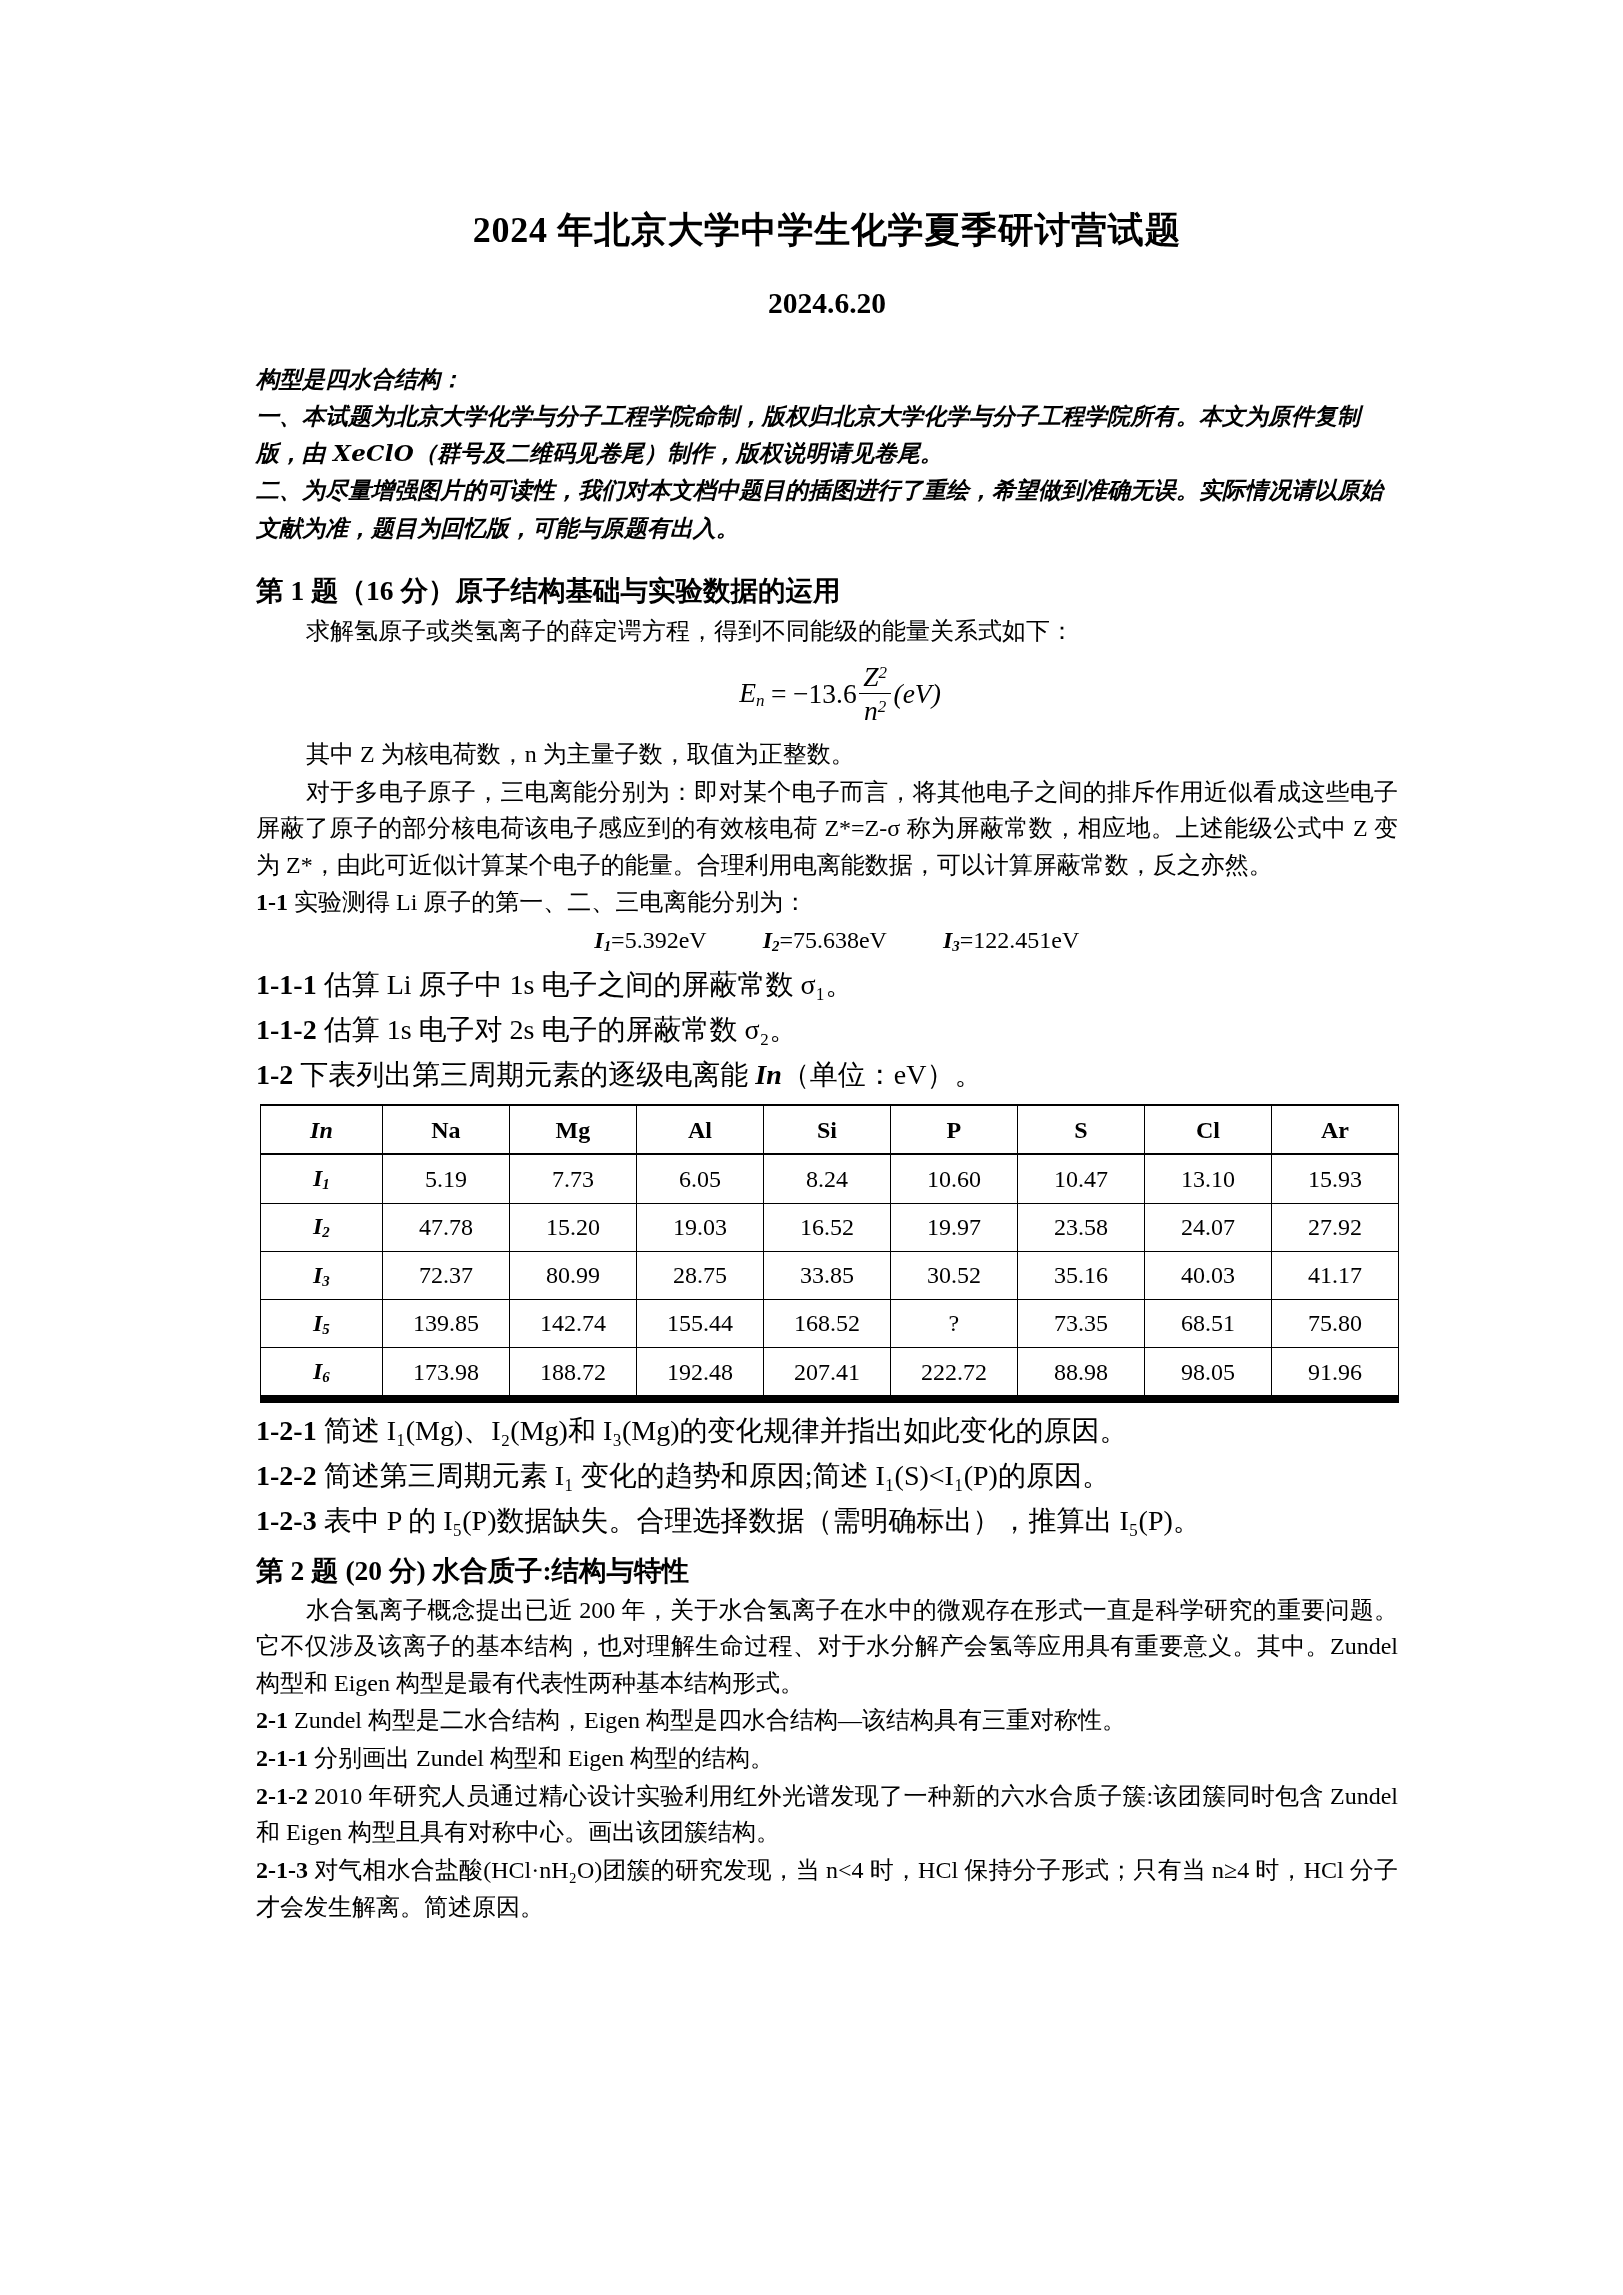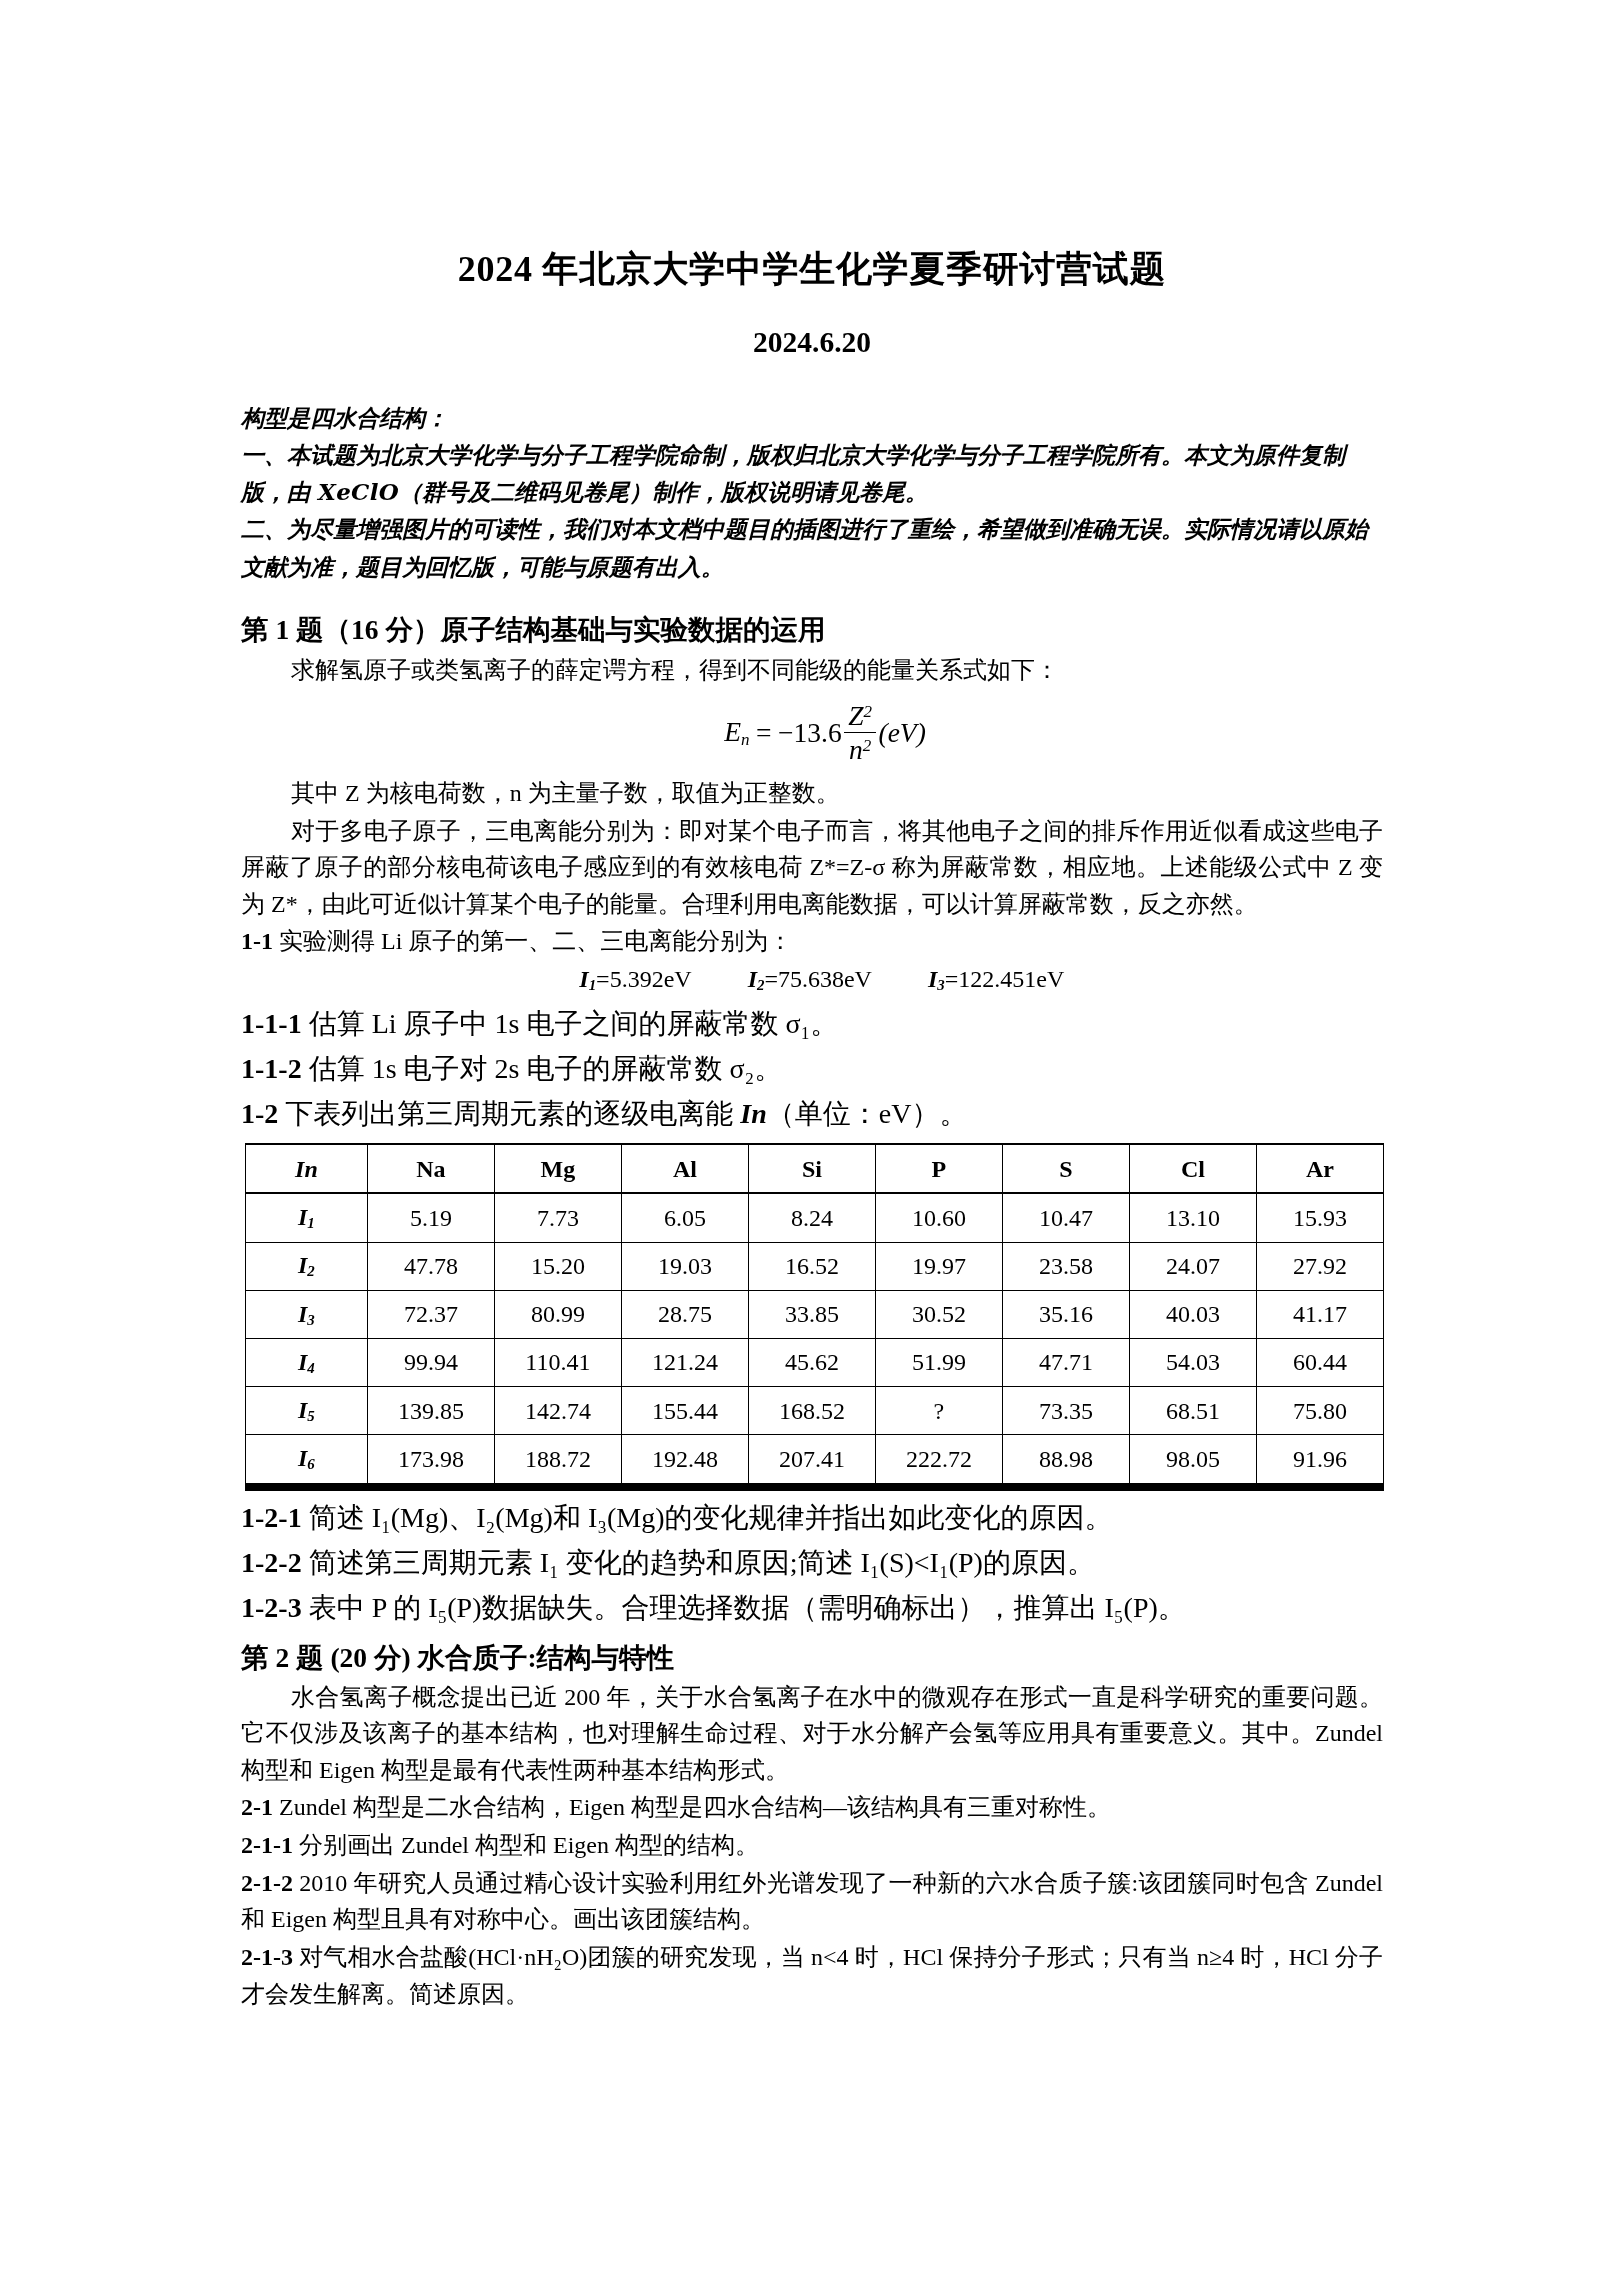--- a/index.html
+++ b/index.html
@@ -17,24 +17,23 @@
   }
   .page {
     width: 1623px;
     height: 2295px;
     padding: 0;
     box-sizing: border-box;
     position: relative;
   }
   .content {
     position: absolute;
-    left: 241px;
+    left: 256px;
     top: 0;
     width: 1142px;
-    margin-top: 39px;
   }
 
   
   .doc-title {
     text-align: center;
     font-size: 36px;
     font-weight: bold;
     letter-spacing: 0.7px;
     margin: 0;
     padding-top: 209px;
@@ -292,31 +291,20 @@
           <td>72.37</td>
           <td>80.99</td>
           <td>28.75</td>
           <td>33.85</td>
           <td>30.52</td>
           <td>35.16</td>
           <td>40.03</td>
           <td>41.17</td>
         </tr>
         <tr>
-          <td class="rowlab"><span class="mathi">I</span><sub class="mathi">4</sub></td>
-          <td>99.94</td>
-          <td>110.41</td>
-          <td>121.24</td>
-          <td>45.62</td>
-          <td>51.99</td>
-          <td>47.71</td>
-          <td>54.03</td>
-          <td>60.44</td>
-        </tr>
-        <tr>
           <td class="rowlab"><span class="mathi">I</span><sub class="mathi">5</sub></td>
           <td>139.85</td>
           <td>142.74</td>
           <td>155.44</td>
           <td>168.52</td>
           <td>?</td>
           <td>73.35</td>
           <td>68.51</td>
           <td>75.80</td>
         </tr>

